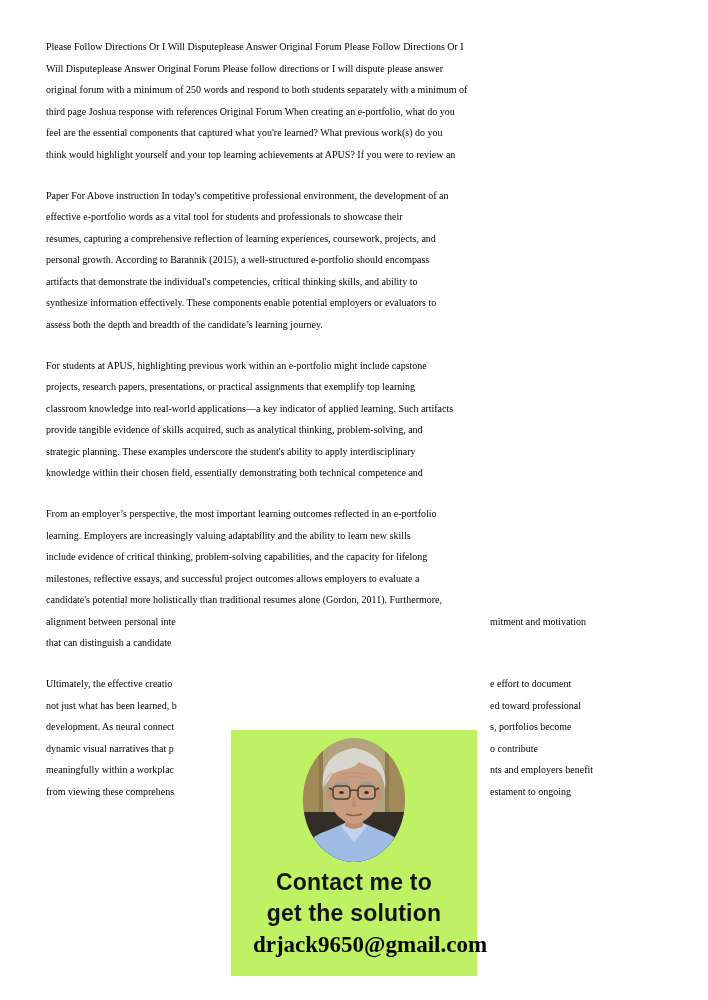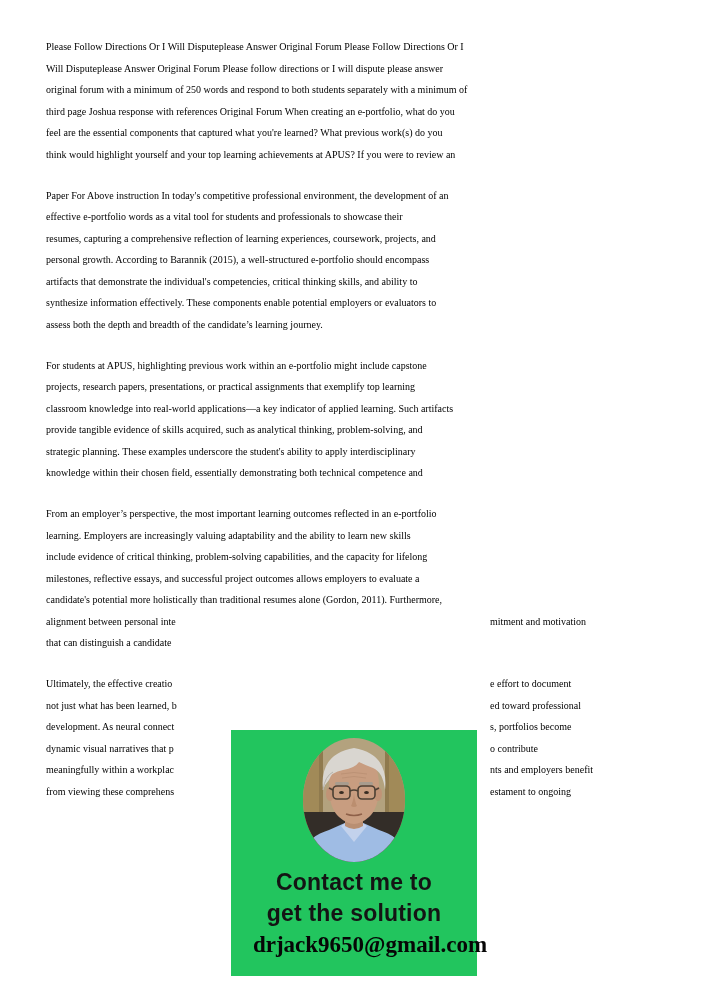--- a/index.html
+++ b/index.html
@@ -9,21 +9,21 @@
   }
   .doc { position:absolute; left:46px; top:36px; width:628px; }
   .para { margin:0 0 19.5px 0; }
   .line {
     position:relative; white-space:nowrap;
     font-size:10px; line-height:21.5px; height:21.5px;
   }
   .rfrag { position:absolute; left:444px; top:0; }
   .overlay {
     position:absolute; left:231px; top:730px; width:246px; height:246px;
-    background:#22c55e; z-index:5; text-align:center;
+    background:#bef264; z-index:5; text-align:center;
   }
   .photo {
     position:absolute; left:50%; top:8px; transform:translateX(-50%);
     width:102px; height:124px;
   }
   .heading {
     position:absolute; top:137px; left:0; width:100%;
     font-family:"Liberation Sans", sans-serif; font-weight:bold;
     font-size:23px; line-height:31px; color:#141414; letter-spacing:0.2px;
   }

